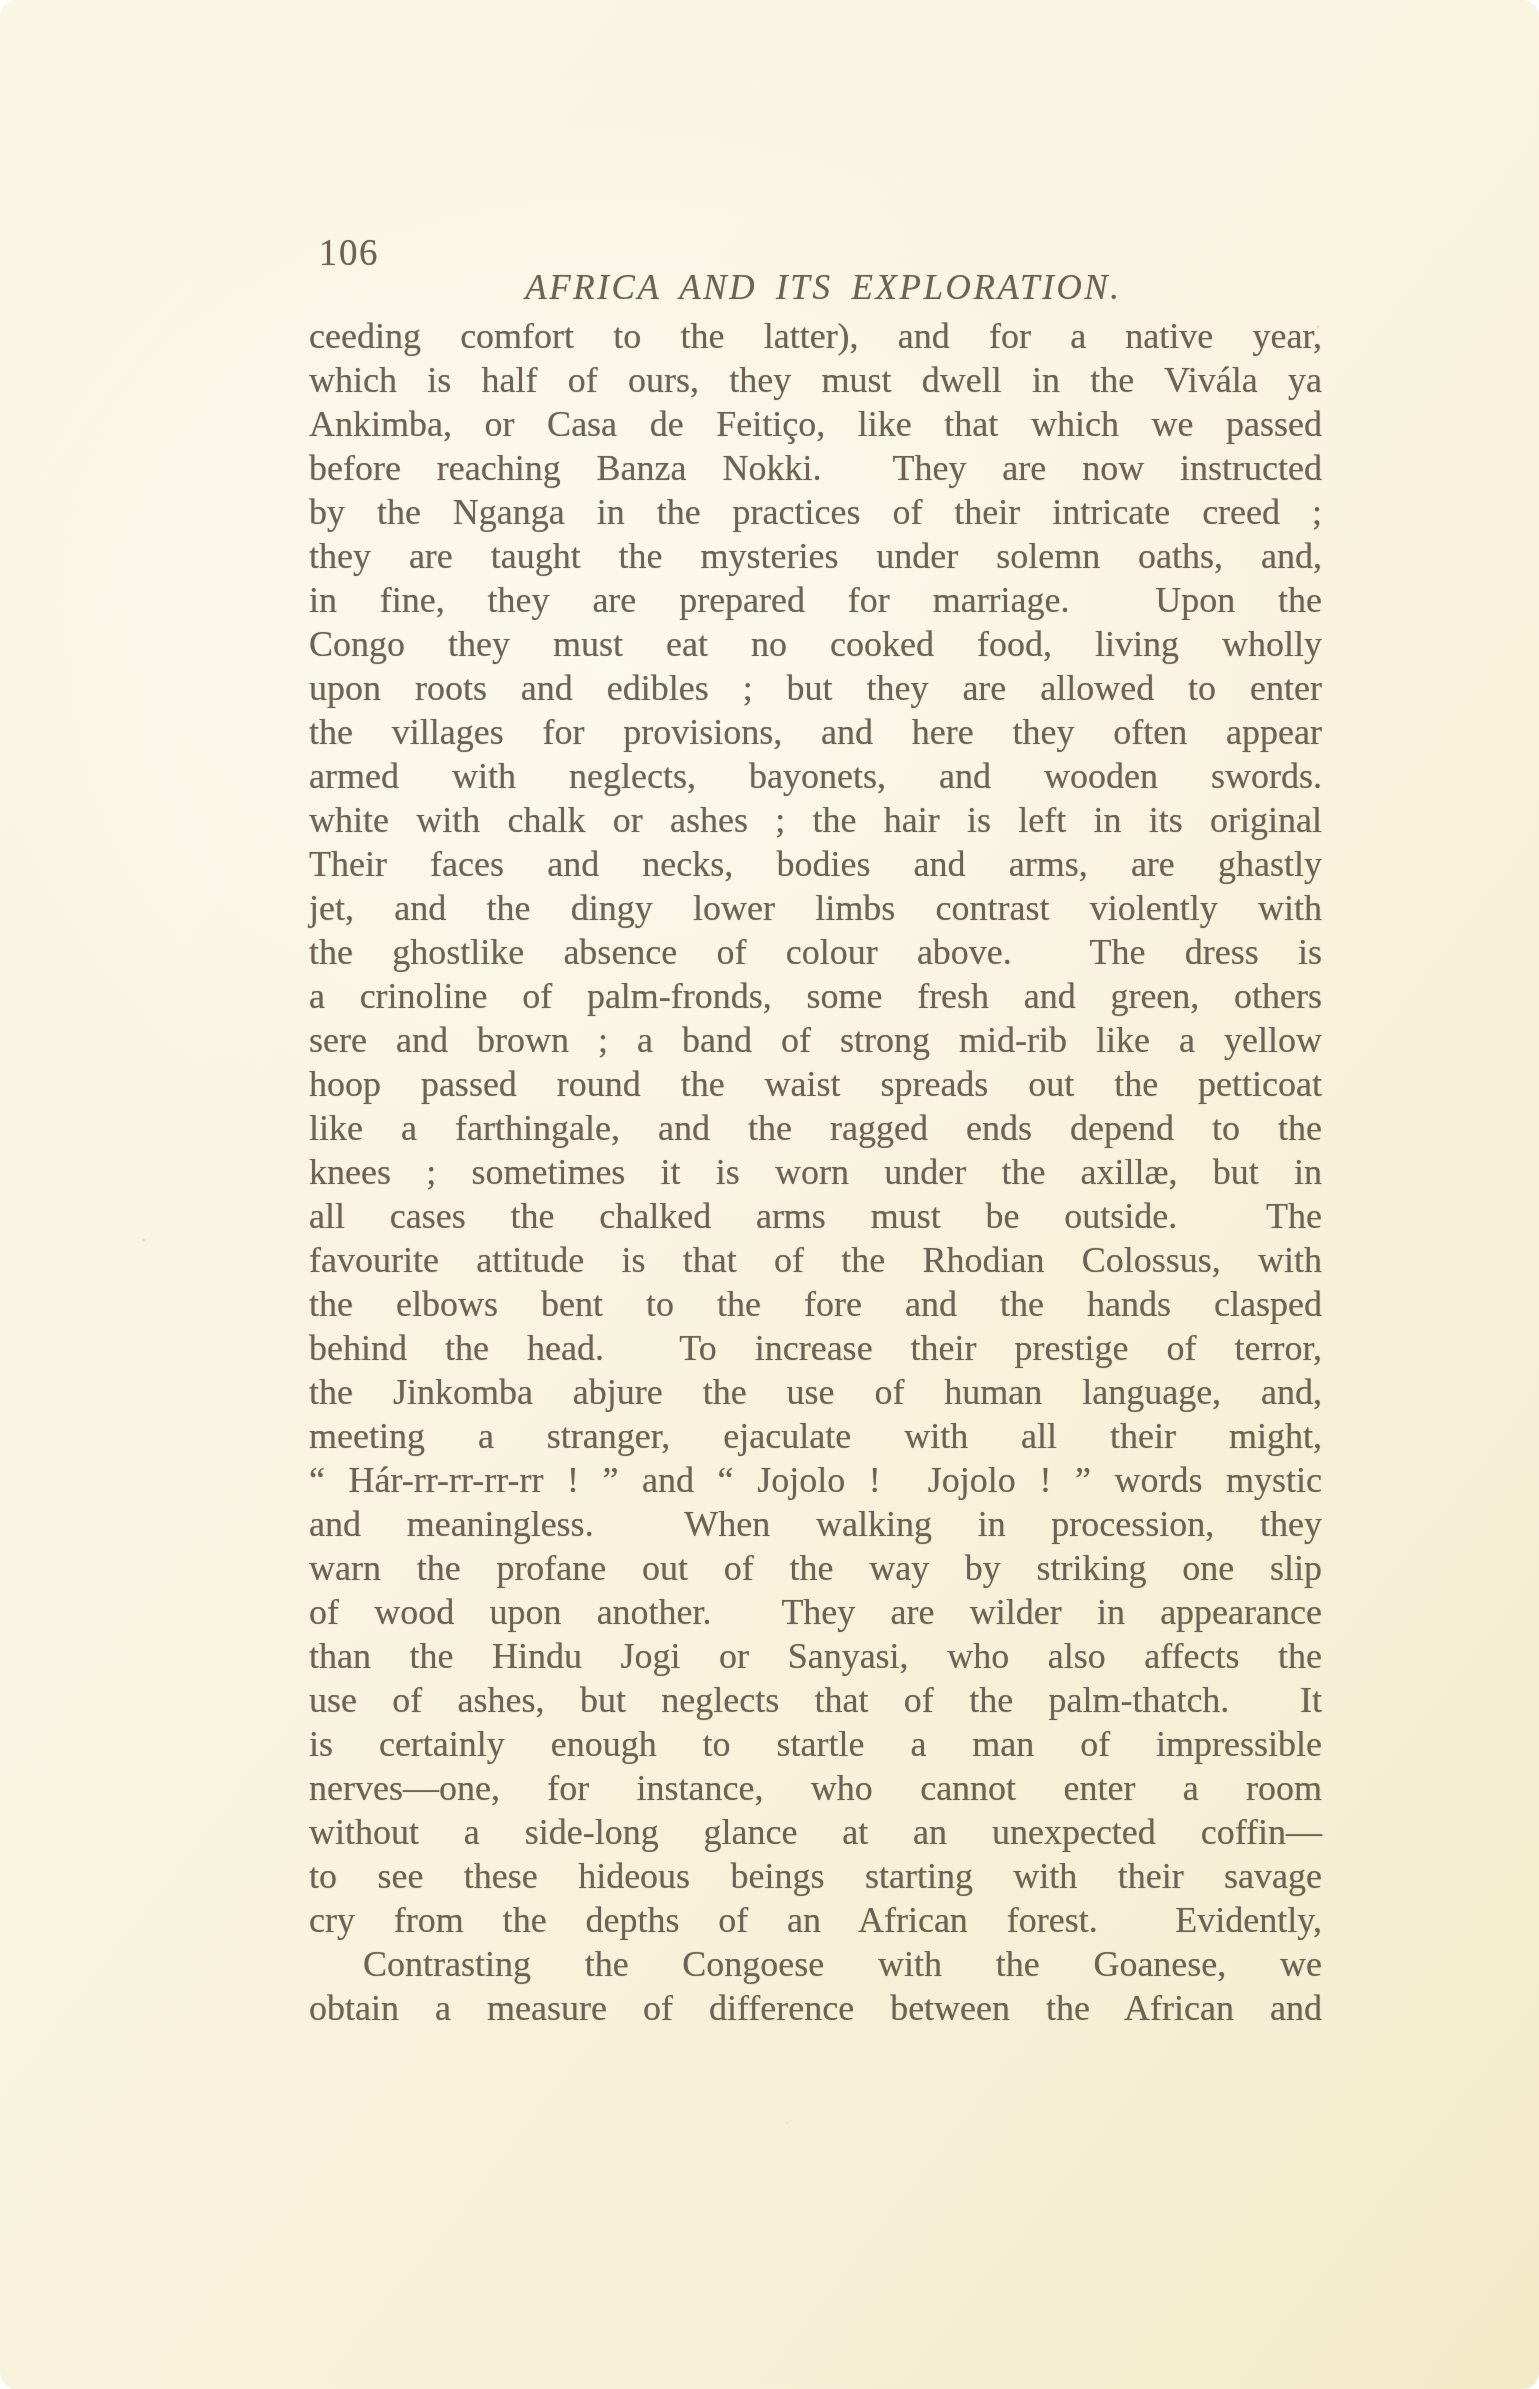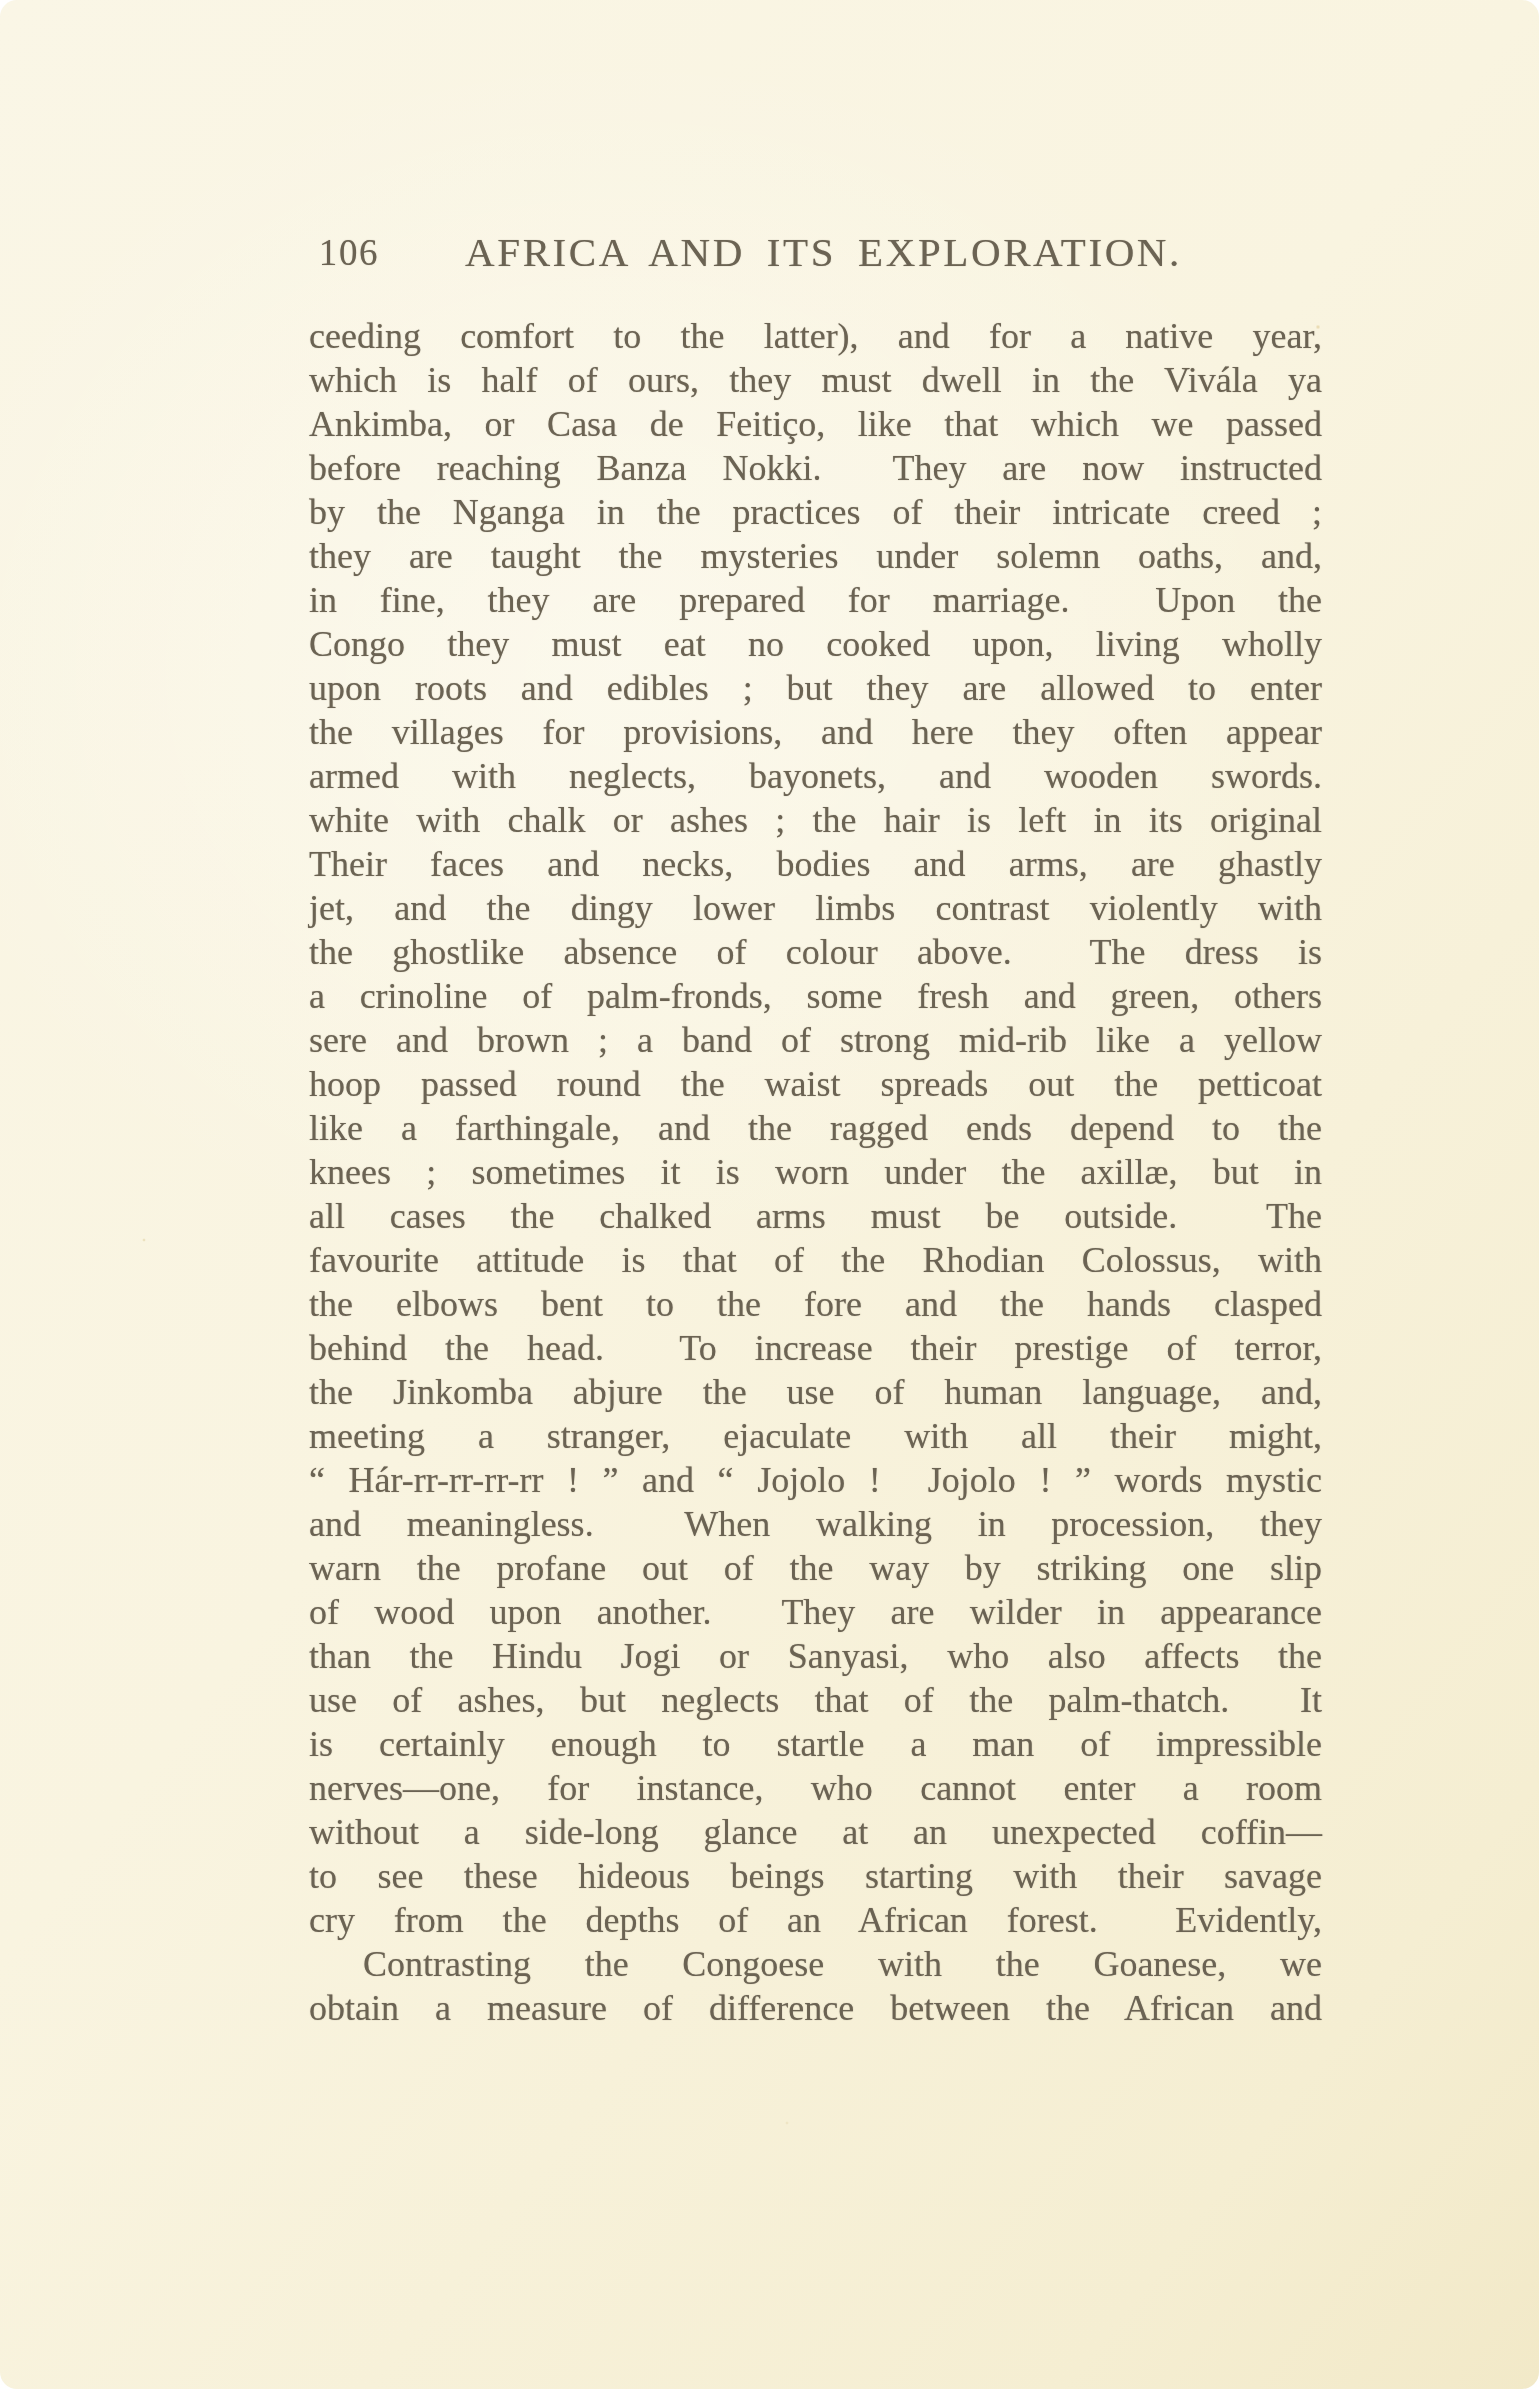--- a/index.html
+++ b/index.html
@@ -40,25 +40,27 @@
     left: 1.7px;
     top: 0;
     font-size: 37px;
     line-height: 43px;
     letter-spacing: 1.7px;
     text-shadow: 0 0 1px rgba(104,96,80,0.55);
   }
   .running-title {
     display: block;
     text-align: center;
-    font-size: 41px;
+    font-style: italic;
+    font-size: 35px;
     line-height: 43px;
     letter-spacing: 2.6px;
     word-spacing: 0.22em;
     text-shadow: 0 0 1px rgba(104,96,80,0.55);
+    margin-top: 35px;
   }
   
   .text-block {
     position: absolute;
     left: 309px;
     top: 314px;
     width: 1013px;
     font-size: 36px;
     line-height: 44px;
     word-spacing: 0.10em;
@@ -86,21 +88,21 @@
     <span class="running-title">AFRICA AND ITS EXPLORATION.</span>
   </header>
   <main class="text-block">
       <div class="line just">ceeding comfort to the latter), and for a native year,</div>
       <div class="line just">which is half of ours, they must dwell in the Vivála ya</div>
       <div class="line just">Ankimba, or Casa de Feitiço, like that which we passed</div>
       <div class="line just">before reaching Banza Nokki.&nbsp; They are now instructed</div>
       <div class="line just">by the Nganga in the practices of their intricate creed&nbsp;;</div>
       <div class="line just">they are taught the mysteries under solemn oaths, and,</div>
       <div class="line just">in fine, they are prepared for marriage.&nbsp; Upon the</div>
-      <div class="line just">Congo they must eat no cooked upon, living wholly</div>
+      <div class="line just">Congo they must eat no cooked food, living wholly</div>
       <div class="line just">upon roots and edibles&nbsp;; but they are allowed to enter</div>
       <div class="line just">the villages for provisions, and here they often appear</div>
       <div class="line just">armed with neglects, bayonets, and wooden swords.</div>
       <div class="line just">white with chalk or ashes&nbsp;; the hair is left in its original</div>
       <div class="line just">Their faces and necks, bodies and arms, are ghastly</div>
       <div class="line just">jet, and the dingy lower limbs contrast violently with</div>
       <div class="line just">the ghostlike absence of colour above.&nbsp; The dress is</div>
       <div class="line just">a crinoline of palm-fronds, some fresh and green, others</div>
       <div class="line just">sere and brown&nbsp;; a band of strong mid-rib like a yellow</div>
       <div class="line just">hoop passed round the waist spreads out the petticoat</div>

